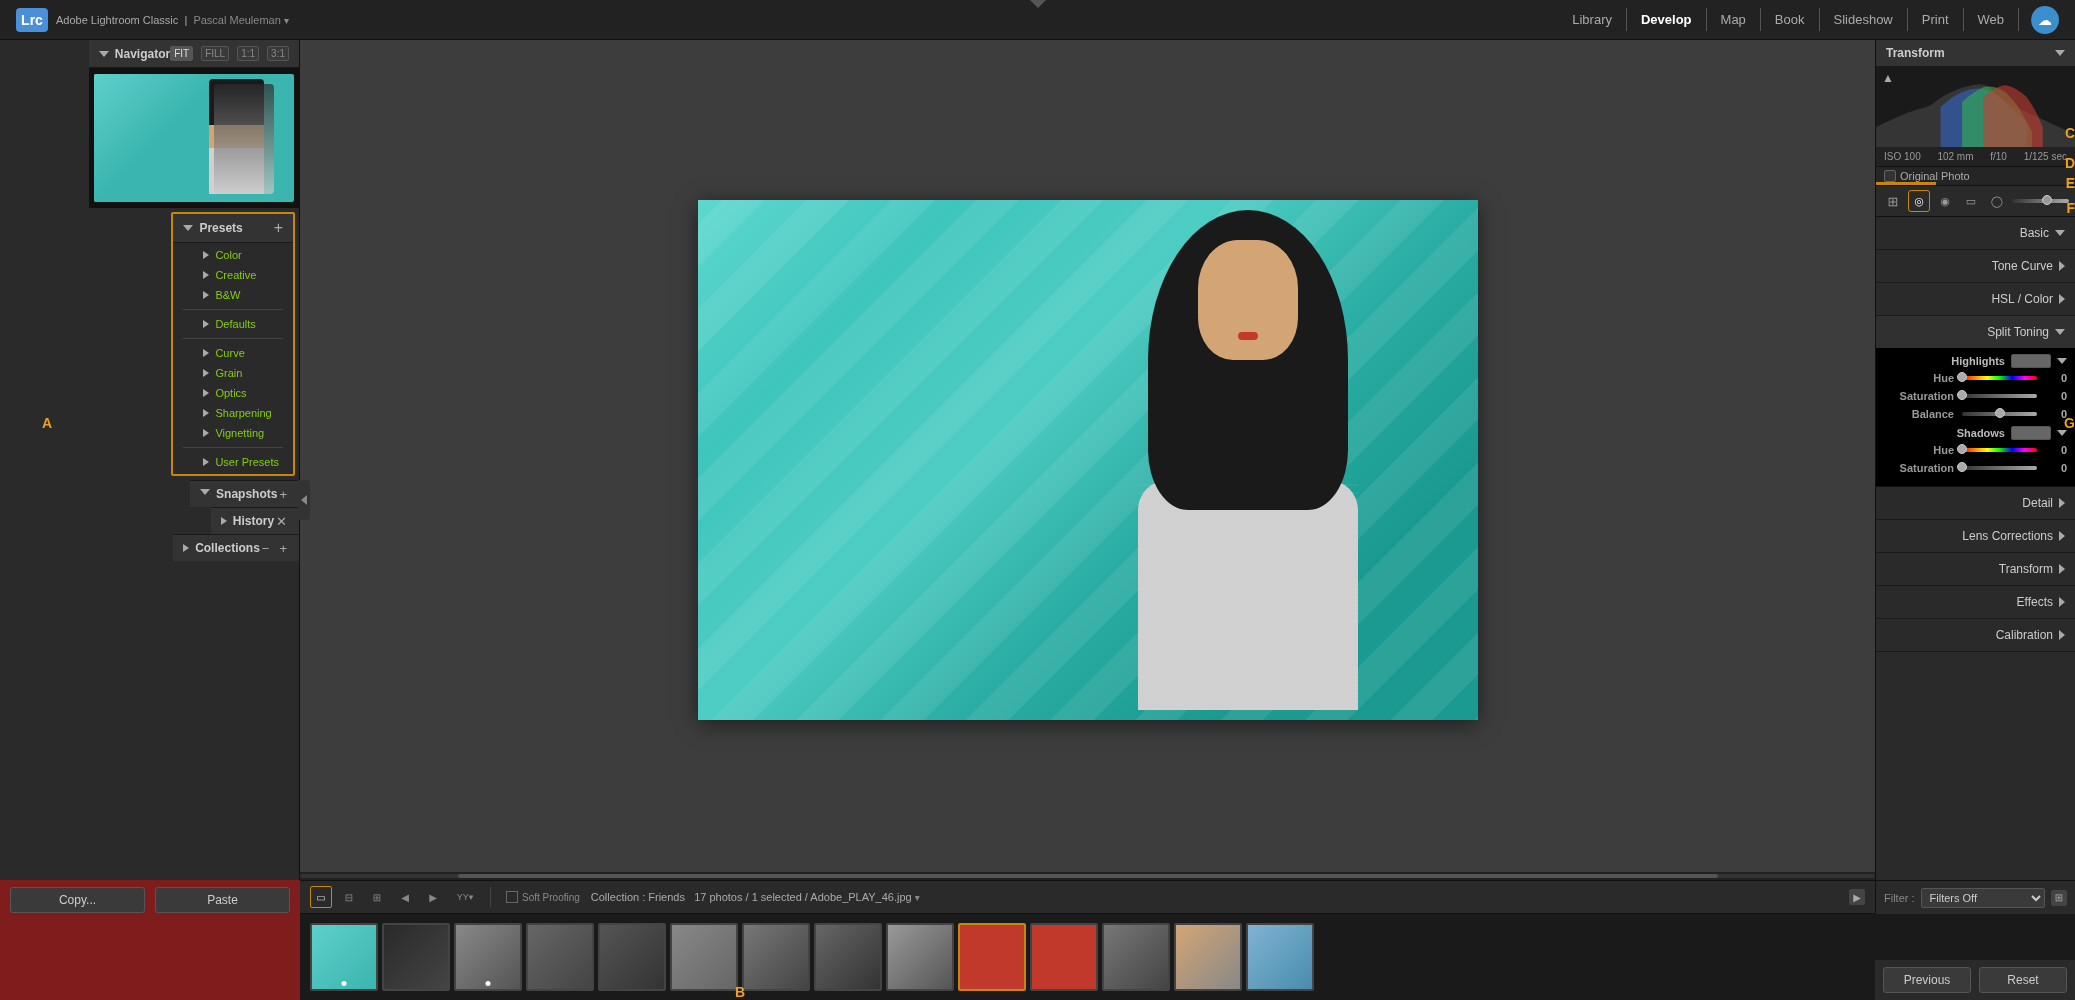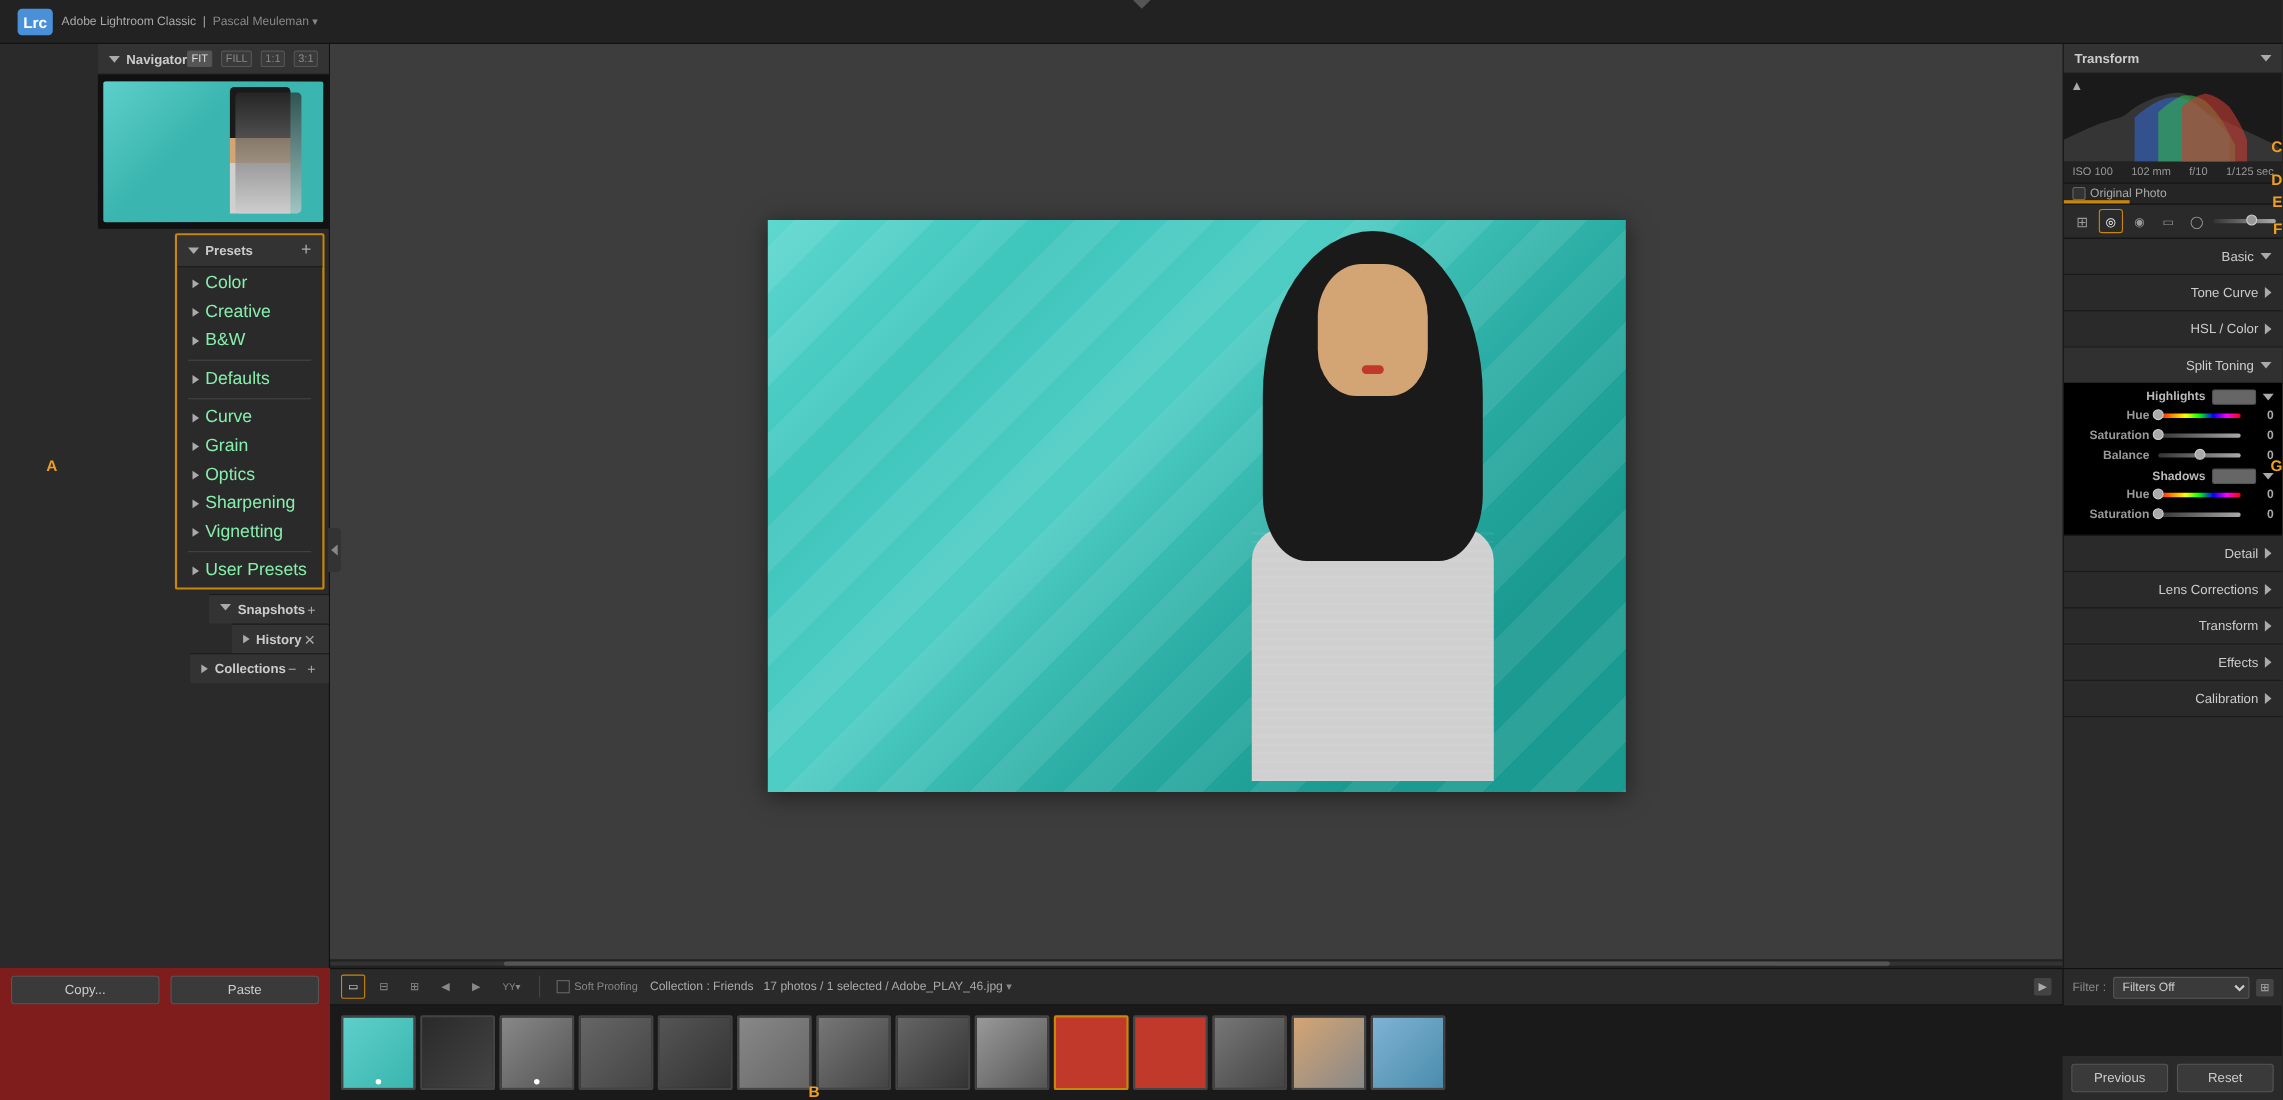--- a/index.html
+++ b/index.html
@@ -181,22 +181,23 @@
       line-height: 1;
     }
     .preset-group {
       padding: 2px 0;
     }
     .preset-group-item {
       display: flex;
       align-items: center;
       padding: 4px 14px;
       cursor: pointer;
-      font-size: 16px;
-      color: #86efac;
+      font-size: 11px;
+      color: #84cc16;
+      margin-left: 16px;
     }
     .preset-triangle-right {
       width: 0; height: 0;
       border-top: 4px solid transparent;
       border-bottom: 4px solid transparent;
       border-left: 6px solid #aaa;
       margin-right: 6px;
       flex-shrink: 0;
     }
     .preset-separator {
@@ -801,20 +802,30 @@
 
 <div id="top-center-arrow"></div>
 
 <div id="top-bar">
   <div id="lrc-logo">
     <span>Lrc</span>
   </div>
   <div id="app-title">
     <span>Adobe Lightroom Classic</span> &nbsp;|&nbsp; <span style="color:#888;">Pascal Meuleman</span>
     <span style="font-size:10px;color:#888;"> ▾</span>
+  </div>
+  <div id="top-nav">
+    <div class="nav-item">Library</div>
+    <div class="nav-item active">Develop</div>
+    <div class="nav-item">Map</div>
+    <div class="nav-item">Book</div>
+    <div class="nav-item">Slideshow</div>
+    <div class="nav-item">Print</div>
+    <div class="nav-item">Web</div>
+    <div id="cloud-icon">☁</div>
   </div>
 </div>
 
 <div id="main-layout">
 
   <div id="left-panel">
 
     <div id="navigator-section">
       <div class="panel-header">
         <div class="panel-header-triangle"></div>

